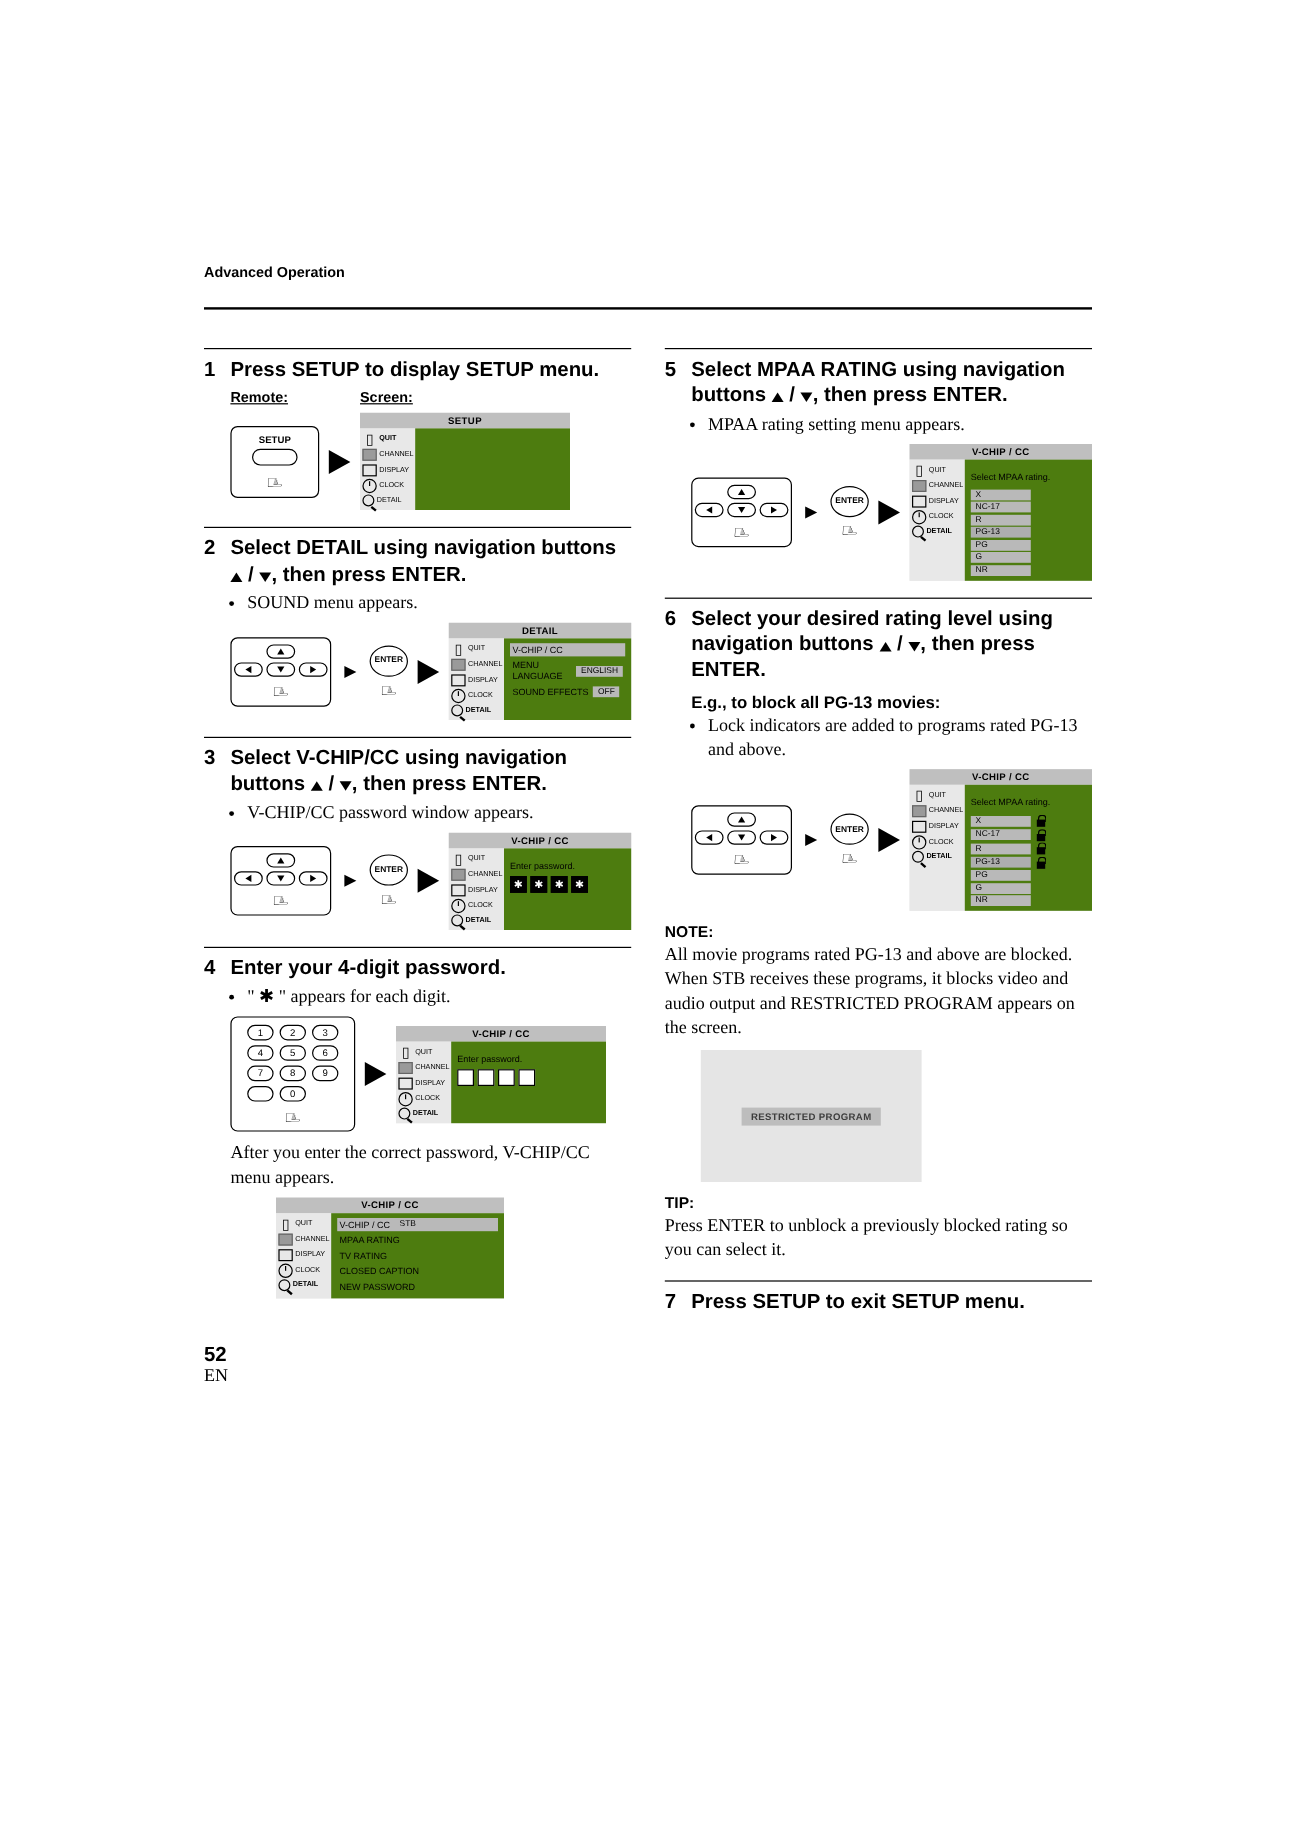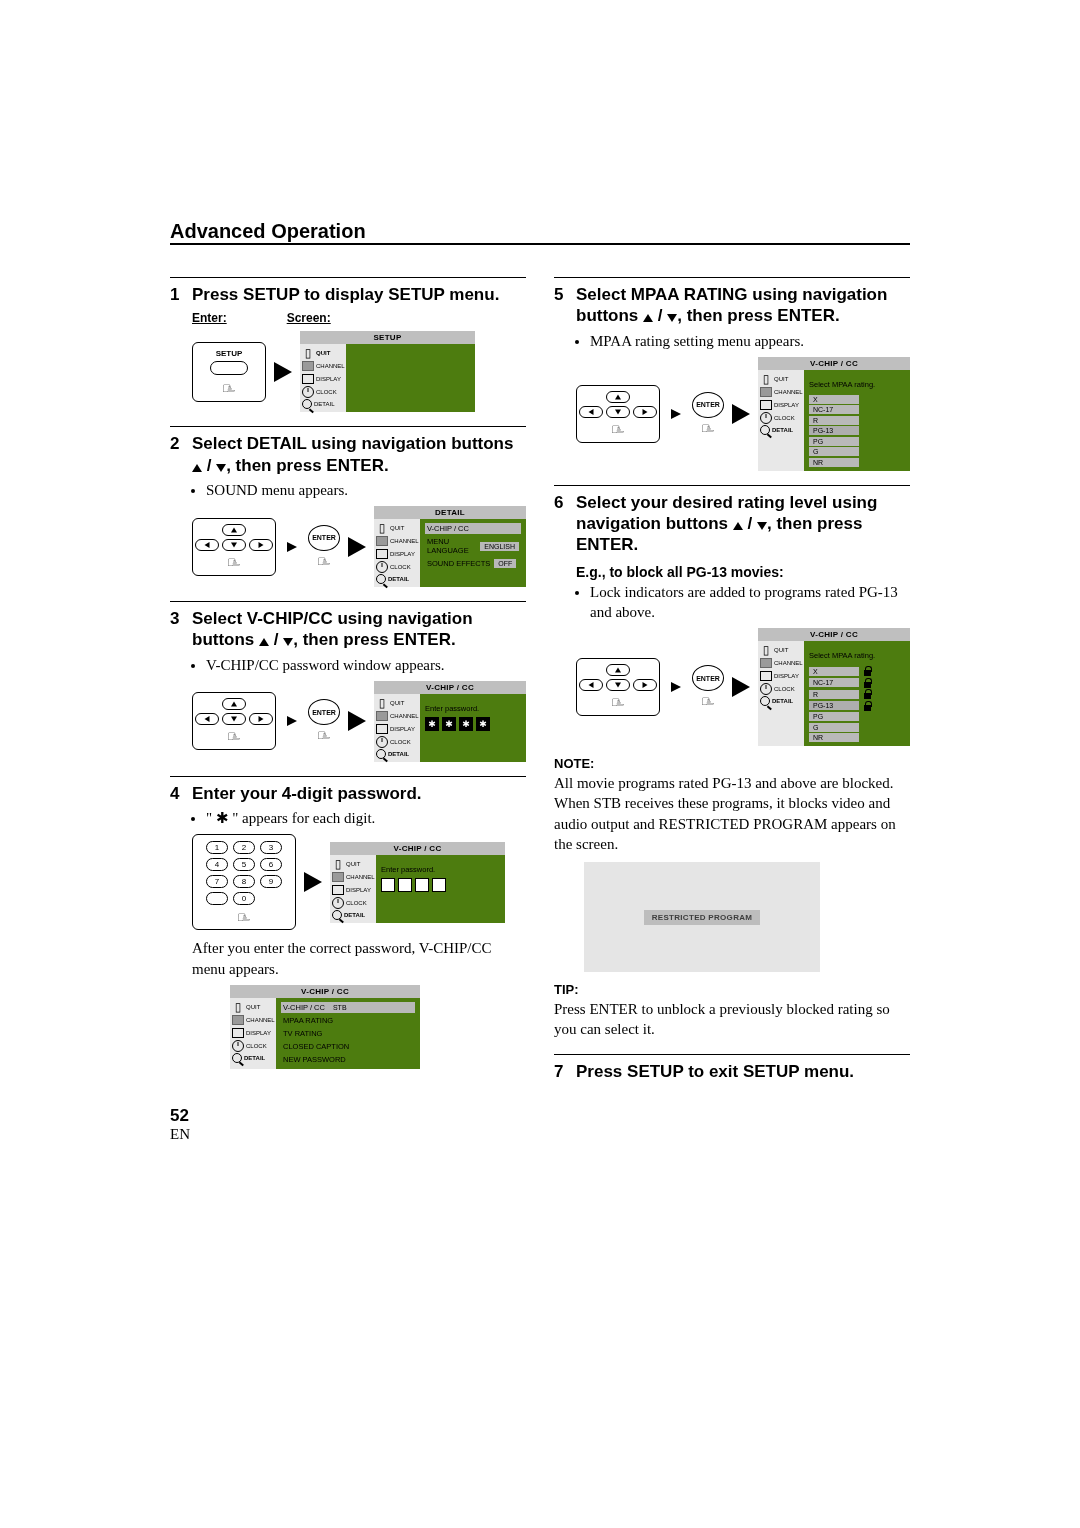--- a/index.html
+++ b/index.html
@@ -11,23 +11,23 @@
     width: 1080px;
   }
   .page {
     width: 740px;
     margin: 220px auto 0 auto;
     position: relative;
   }
   .section-title {
     font-family: Arial, Helvetica, sans-serif;
     font-weight: bold;
-    font-size: 20px;
+    font-size: 12px;
     border-bottom: 2px solid #000;
-    padding-bottom: 0;
+    padding-bottom: 22px;
     margin-bottom: 18px;
   }
   .columns {
     display: flex;
     gap: 28px;
   }
   .col {
     flex: 1 1 0;
     min-width: 0;
   }
@@ -288,21 +288,21 @@
     width:9px;height:10px;position:relative;
   }
   .lock-icon::before {
     content:"";position:absolute;left:1px;bottom:0;width:7px;height:6px;background:#000;
   }
   .lock-icon::after {
     content:"";position:absolute;left:2px;top:0;width:5px;height:5px;border:1.2px solid #000;border-bottom:none;border-radius:3px 3px 0 0;
   }
 
   .restricted-screen {
-    width: 236px;
+    width: 184px;
     height: 110px;
     background:#e5e5e5;
     display:flex;
     align-items:center;
     justify-content:center;
     margin: 8px 0 8px 30px;
   }
   .restricted-chip {
     background:#bdbdbd;
     color:#3d3d3d;
@@ -342,21 +342,21 @@
   <div class="columns">
 
     <div class="col">
 
       <div class="step-rule"></div>
       <div class="step-line">
         <span class="step-num">1</span>
         <span class="step-text">Press SETUP to display SETUP menu.</span>
       </div>
       <div style="display:flex; gap:60px; margin-left:22px;">
-        <div class="sub-label" style="margin-left:0">Enter:</div>
+        <div class="sub-label" style="margin-left:0">Remote:</div>
         <div class="sub-label" style="margin-left:0">Screen:</div>
       </div>
       <div class="fig-row">
         <div class="remote-setup">
           <div class="lbl">SETUP</div>
           <div class="pill"></div>
           <span class="hand">☞</span>
         </div>
         <div class="big-arrow"></div>
 

